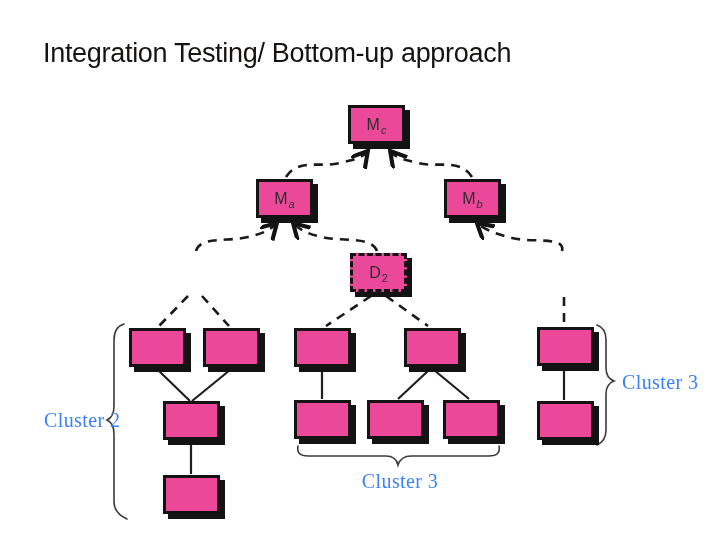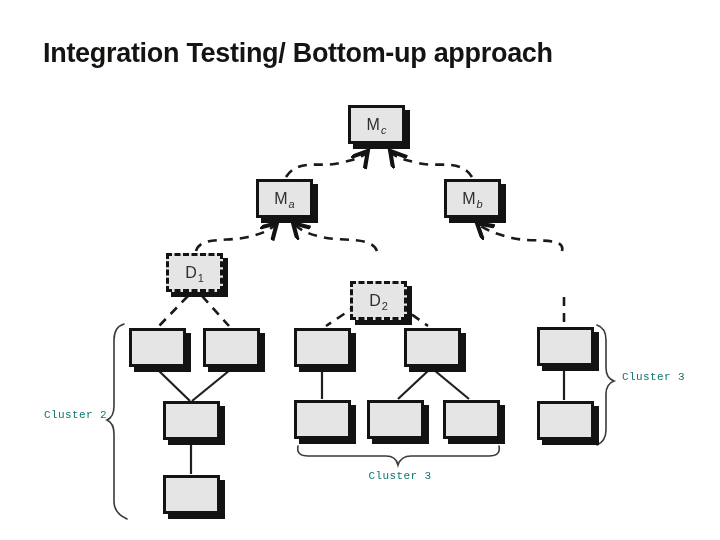--- a/index.html
+++ b/index.html
@@ -3,41 +3,41 @@
 <meta charset="utf-8">
 <style>
   html,body{margin:0;padding:0;}
   body{
     width:720px;height:540px;background:#ffffff;overflow:hidden;
     font-family:"Liberation Sans", sans-serif;position:relative;
   }
   .slide{position:absolute;inset:0;width:720px;height:540px;}
   .slide-title{
     position:absolute;left:43px;top:38px;width:660px;
-    font-size:27px;font-weight:700;letter-spacing:-0.3px;color:#161412;
+    font-size:27px;font-weight:400;letter-spacing:-0.3px;color:#161412;
     font-family:"Liberation Sans", sans-serif;
   }
   .diagram{position:absolute;inset:0;}
   svg.lines{position:absolute;left:0;top:0;width:720px;height:540px;}
   .node{
     position:absolute;width:57px;height:39px;box-sizing:border-box;
-    background:#e5e5e5;border:3px solid #131313;
+    background:#ec4899;border:3px solid #131313;
     box-shadow:5px 5px 0 0 #131313;
     display:flex;align-items:center;justify-content:center;
   }
   .node.dashed{border-style:dashed;}
   .node-label{
     font-size:16px;color:#2e2e2e;line-height:1;white-space:nowrap;
     font-family:"Liberation Sans", sans-serif;
   }
   .node-sub{font-size:11px;position:relative;bottom:-4px;margin-left:1px;}
   .m-node .node-sub{font-style:italic;}
   .cluster-label{
-    position:absolute;color:#0f766e;font-size:11px;letter-spacing:0.4px;
-    font-family:Liberation Mono, monospace;white-space:nowrap;
+    position:absolute;color:#3b82f6;font-size:20px;letter-spacing:0.4px;
+    font-family:Liberation Serif, serif;white-space:nowrap;
   }
   #cluster1-label{left:44px;top:409px;width:62px;text-align:right;}
   #cluster2-label{left:358px;top:470px;width:84px;text-align:center;}
   #cluster3-label{left:622px;top:371px;}
 </style>
 </head>
 <body>
 
 <div class="slide">
 
@@ -88,24 +88,21 @@
     <div class="node m-node" style="left:348px;top:105px;">
       <span class="node-label"><span>M</span><span class="node-sub">c</span></span>
     </div>
     <div class="node m-node" style="left:444px;top:179px;">
       <span class="node-label"><span>M</span><span class="node-sub">b</span></span>
     </div>
     <div class="node m-node" style="left:256px;top:179px;">
       <span class="node-label"><span>M</span><span class="node-sub">a</span></span>
     </div>
 
-    <div class="node dashed d-node" style="left:166px;top:253px;">
-      <span class="node-label"><span>D</span><span class="node-sub">1</span></span>
-    </div>
-    <div class="node dashed d-node" style="left:350px;top:253px;margin-top:28px;">
+    <div class="node dashed d-node" style="left:350px;top:253px;">
       <span class="node-label"><span>D</span><span class="node-sub">2</span></span>
     </div>
 
     <div class="node" style="left:129px;top:328px;"></div>
     <div class="node" style="left:203px;top:328px;"></div>
     <div class="node" style="left:163px;top:401px;"></div>
     <div class="node" style="left:163px;top:475px;"></div>
 
     <div class="node" style="left:294px;top:328px;"></div>
     <div class="node" style="left:404px;top:328px;"></div>

